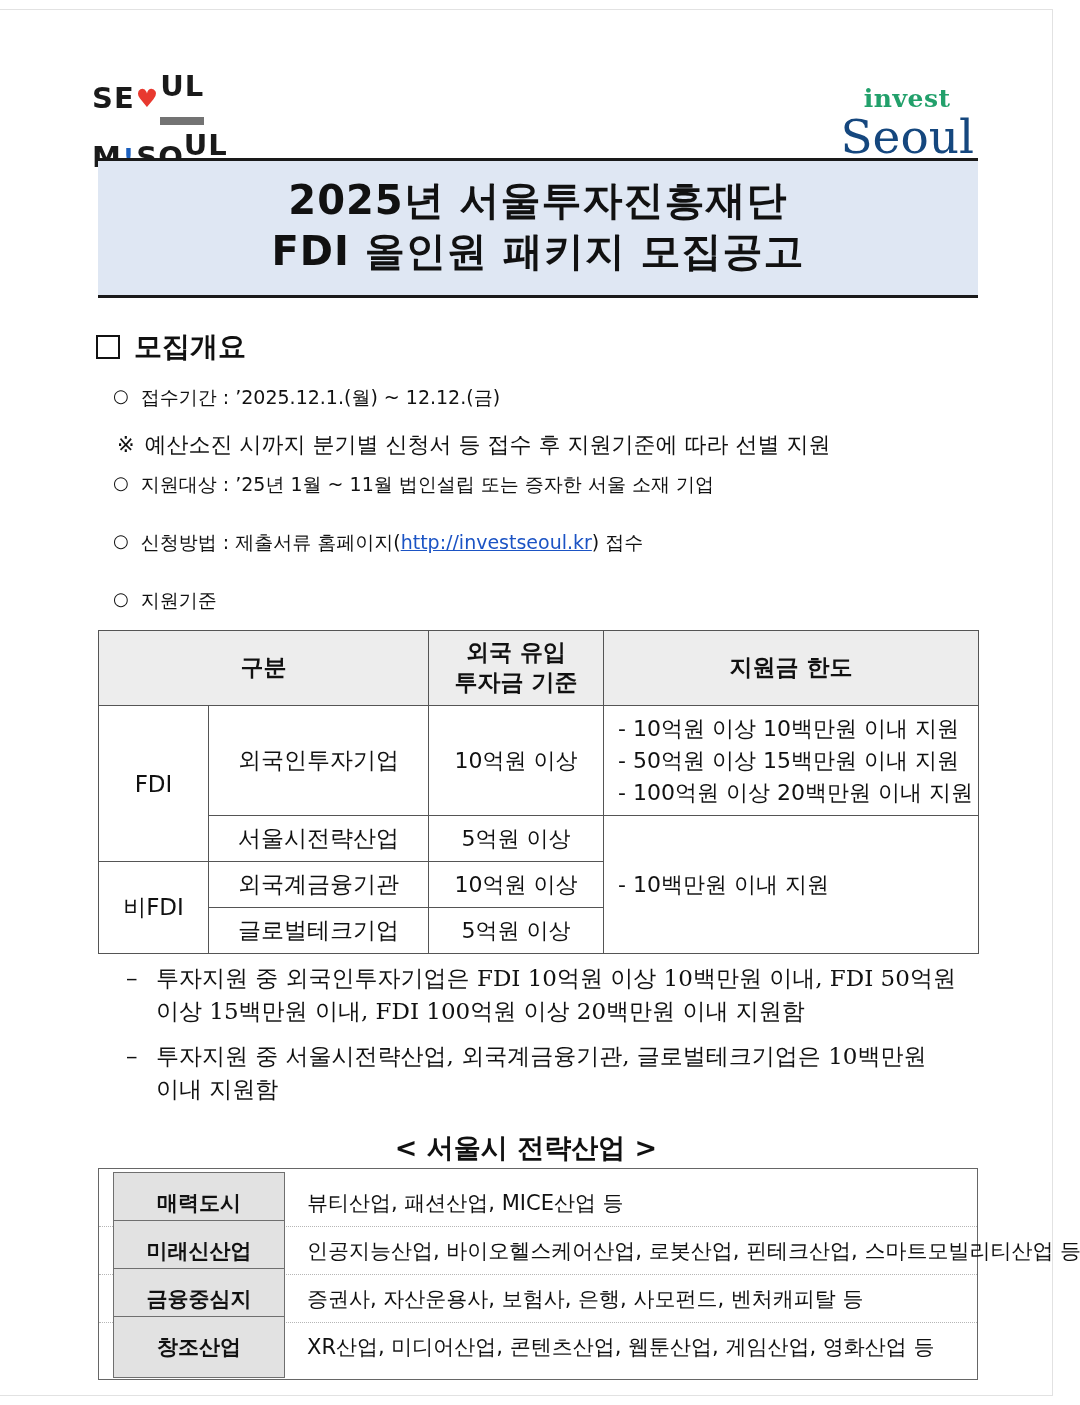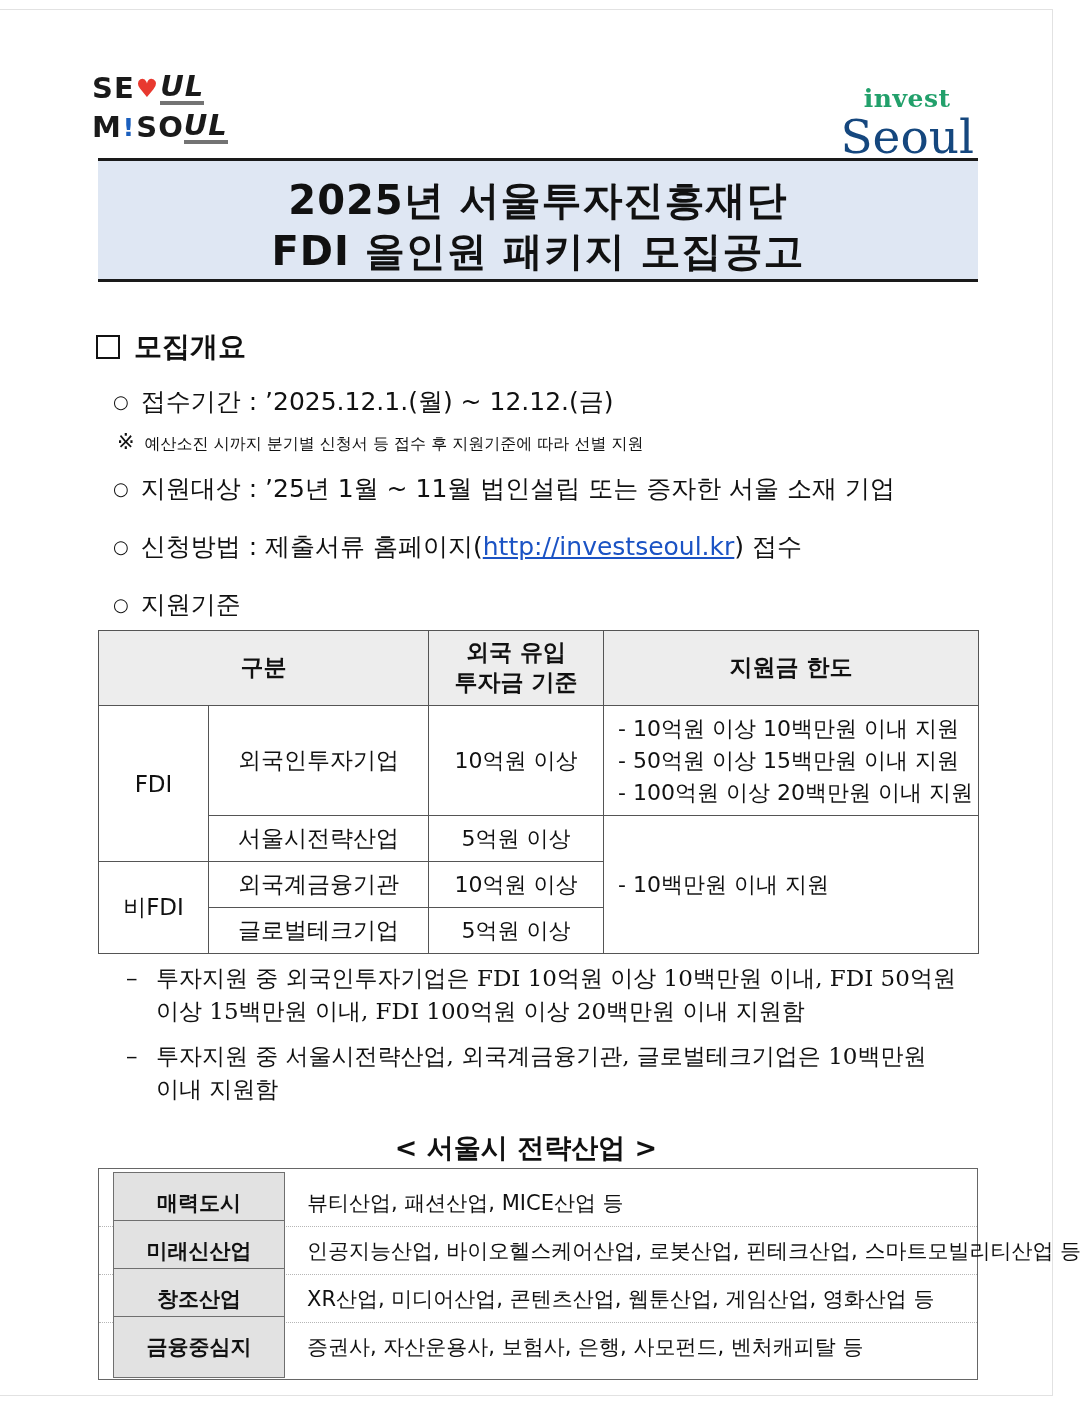--- a/index.html
+++ b/index.html
@@ -42,21 +42,21 @@
     font-weight: bold;
     font-size: 29px;
     letter-spacing: 1px;
     color: #1a1a1a;
     display: flex;
     align-items: center;
   }
   .logo-left .row.two { margin-top: 6px; }
   .heart { color: #e8392f; font-size: 25px; margin: 0 1px; }
   .dotblue { color: #1b5fbe; font-size: 25px; margin: 0 1px; }
-  .ubar { border-bottom: 4px solid #737373; padding-bottom: 0px; font-style: italic; }
+  .ubar { border-bottom: 8px solid #737373; padding-bottom: 16px; }
 
   .logo-right {
     position: absolute;
     right: 78px;
     top: 58px;
     text-align: center;
     line-height: 1;
   }
   .logo-right .invest {
     font-family: "DejaVu Serif", serif;
@@ -77,21 +77,21 @@
   
   .title-band {
     position: absolute;
     left: 98px;
     top: 148px;
     width: 880px;
     background: #dfe7f3;
     border-top: 3px solid #1a1a1a;
     border-bottom: 3px solid #1a1a1a;
     text-align: center;
-    padding: 14px 0 2px 0;
+    padding: 14px 0 18px 0;
     box-sizing: border-box;
   }
   .title-band div {
     font-family: "DejaVu Sans", sans-serif;
     font-weight: bold;
     font-size: 40px;
     letter-spacing: 1px;
     color: #111;
     line-height: 1.28;
   }
@@ -112,33 +112,33 @@
   }
   .sec-head .txt {
     font-family: "DejaVu Sans", sans-serif;
     font-weight: bold;
     font-size: 28px;
     color: #111;
   }
 
   .line {
     position: absolute;
-    font-size: 25px;
+    font-size: 19px;
     color: #111;
     white-space: nowrap;
     font-family: "DejaVu Sans", sans-serif;
   }
   .bullet-o::before {
     content: "○";
     font-size: 18px;
     margin-right: 12px;
     vertical-align: 2px;
   }
   .note {
-    font-size: 16px;
+    font-size: 22px;
   }
   .note::before {
     content: "※";
     margin-right: 10px;
     font-size: 21px;
   }
   a.link {
     color: #1b53c4;
     text-decoration: underline;
   }
@@ -343,23 +343,23 @@
   <div class="strat-box">
     <div class="strat-row">
       <div class="chip">매력도시</div>
       <div class="strat-desc">뷰티산업, 패션산업, MICE산업 등</div>
     </div>
     <div class="strat-row">
       <div class="chip">미래신산업</div>
       <div class="strat-desc">인공지능산업, 바이오헬스케어산업, 로봇산업, 핀테크산업, 스마트모빌리티산업 등</div>
     </div>
     <div class="strat-row">
+      <div class="chip">금융중심지</div>
+      <div class="strat-desc">증권사, 자산운용사, 보험사, 은행, 사모펀드, 벤처캐피탈 등</div>
+    </div>
+    <div class="strat-row">
       <div class="chip">창조산업</div>
       <div class="strat-desc">XR산업, 미디어산업, 콘텐츠산업, 웹툰산업, 게임산업, 영화산업 등</div>
     </div>
-    <div class="strat-row">
-      <div class="chip">금융중심지</div>
-      <div class="strat-desc">증권사, 자산운용사, 보험사, 은행, 사모펀드, 벤처캐피탈 등</div>
-    </div>
   </div>
 
  </div>
 </div>
 
 </body></html>

